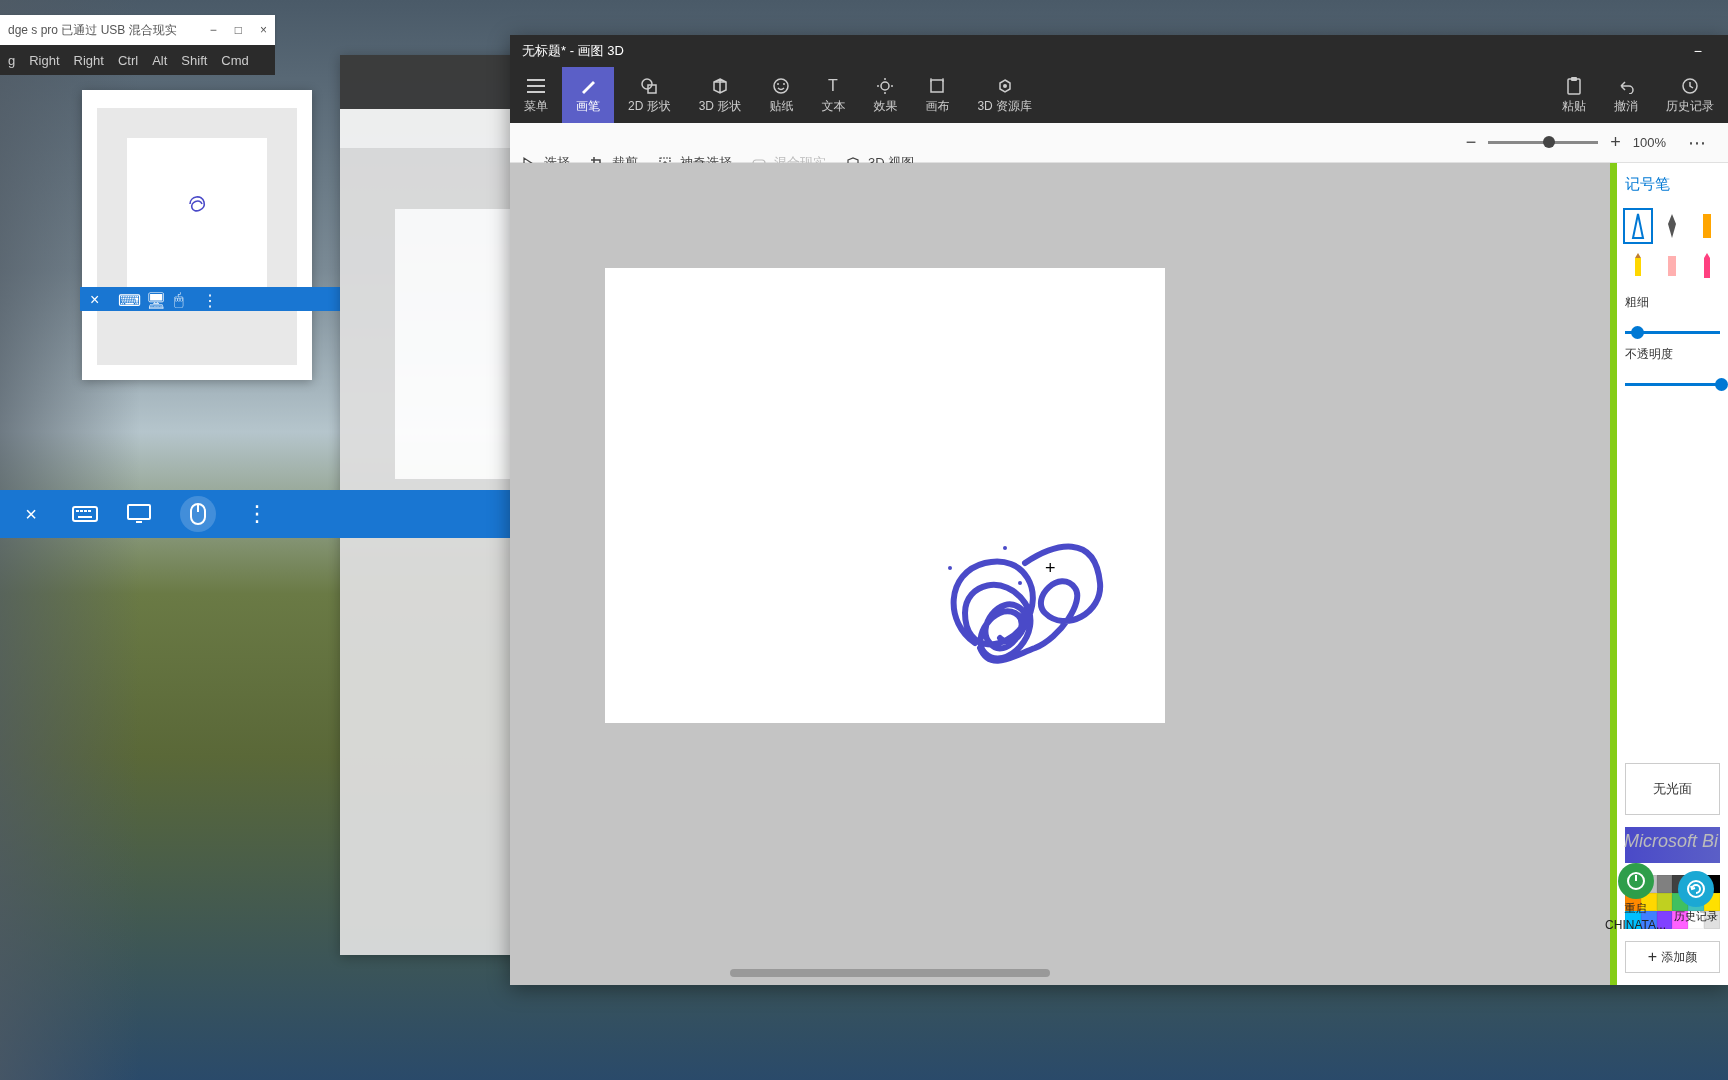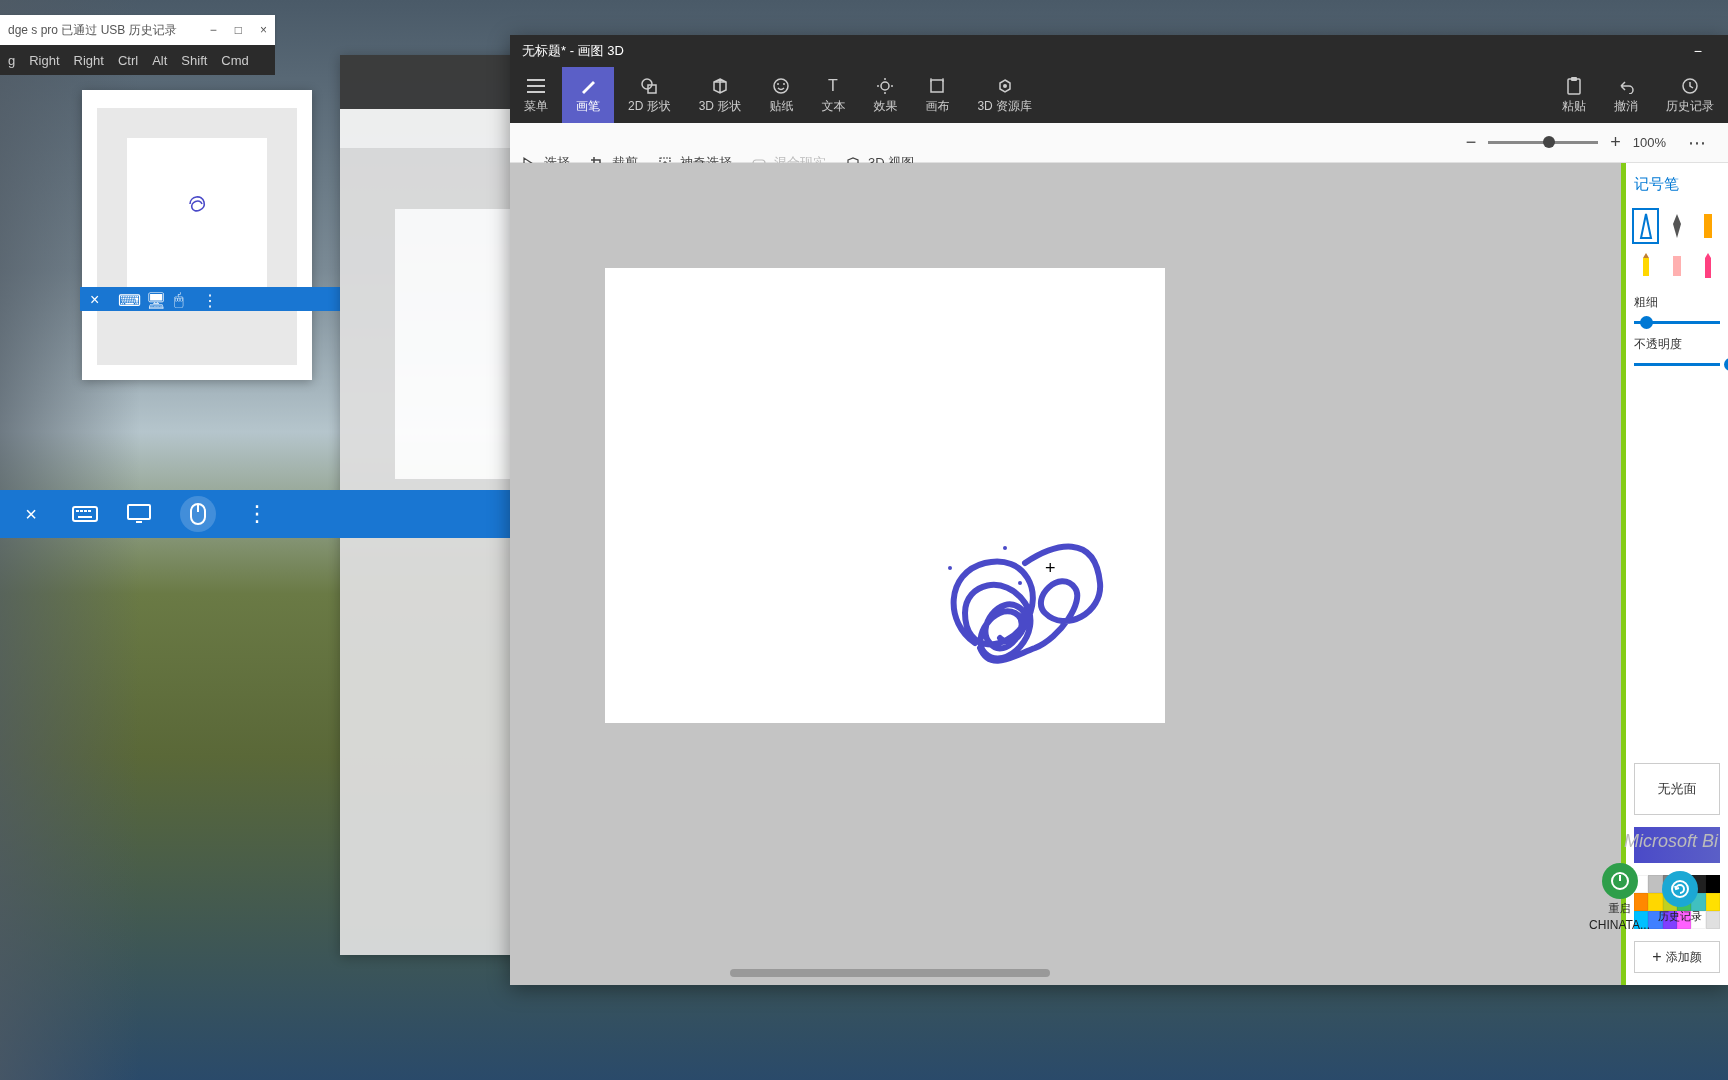--- a/index.html
+++ b/index.html
@@ -59,53 +59,53 @@
 .p3d-subbar .more { font-size: 18px; padding: 0 10px; cursor: pointer; }
 
 .p3d-body { flex: 1; display: flex; overflow: hidden; }
 .p3d-canvas-area { flex: 1; background: #c4c4c4; position: relative; }
 .p3d-canvas { position: absolute; left: 95px; top: 105px; width: 560px; height: 455px; background: #fff; }
 .p3d-scribble { position: absolute; left: 300px; top: 225px; width: 230px; height: 230px; }
 .p3d-cursor { position: absolute; left: 440px; top: 290px; width: 16px; height: 16px; }
 .p3d-cursor::before { content: "+"; position: absolute; font-size: 18px; color: #000; }
 .p3d-scrollbar-h { position: absolute; bottom: 8px; left: 220px; width: 320px; height: 8px; background: #999; border-radius: 4px; }
 
-.p3d-sidebar { width: 107px; background: #fff; border-left: 5px solid #84cc16; padding: 12px 8px; display: flex; flex-direction: column; gap: 12px; font-size: 12px; color: #333; overflow: hidden; }
+.p3d-sidebar { width: 118px; background: #fff; border-left: 7px solid #84cc16; padding: 12px 8px; display: flex; flex-direction: column; gap: 12px; font-size: 12px; color: #333; overflow: hidden; }
 .p3d-sidebar .title { color: #0078d4; font-size: 15px; padding-bottom: 4px; }
 .pen-grid { display: grid; grid-template-columns: repeat(3, 1fr); gap: 8px; }
 .pen-item { height: 32px; display: flex; align-items: center; justify-content: center; cursor: pointer; }
 .pen-item.selected { outline: 2px solid #0078d4; }
-.slider-row { display: flex; flex-direction: column; gap: 6px; }
+.slider-row { display: flex; flex-direction: column; gap: 16px; }
 .slider-track { height: 3px; background: #0078d4; position: relative; margin-top: 4px; }
 .slider-thumb { position: absolute; left: 6px; top: -5px; width: 13px; height: 13px; background: #0078d4; border-radius: 50%; }
 .finish-btn { border: 1px solid #ccc; text-align: center; padding: 16px; cursor: pointer; font-size: 13px; }
 .grad-swatch { height: 36px; background: linear-gradient(to right, #4a4ac8, #5b5fc7); }
 .color-grid { display: grid; grid-template-columns: repeat(6, 1fr); }
 .color-cell { height: 18px; border: 1px solid rgba(0,0,0,0.05); cursor: pointer; }
 .add-color { border: 1px solid #ccc; text-align: center; padding: 6px; cursor: pointer; font-size: 12px; display: flex; align-items: center; justify-content: center; gap: 4px; }
 
 
-.taskbar-right { position: absolute; right: 16px; bottom: 138px; height: 90px; display: flex; align-items: center; gap: 8px; padding: 0 10px; }
+.taskbar-right { position: absolute; right: 0; bottom: 138px; height: 90px; display: flex; align-items: center; gap: 8px; padding: 0 10px; }
 .tray-item { display: flex; flex-direction: column; align-items: center; gap: 2px; font-size: 11px; color: #222; cursor: pointer; }
 .tray-item .tico { width: 36px; height: 36px; border-radius: 50%; display: flex; align-items: center; justify-content: center; color: #fff; font-size: 20px; }
 .bing-text { position: absolute; right: 10px; bottom: 228px; font-size: 18px; color: #bbb; font-style: italic; }
 
 
 .video-overlay { position: absolute; left: 0; right: 0; bottom: 0; height: 138px; background: rgba(0,0,0,0.0); }
 
 svg { display: block; }
 </style>
 </head>
 <body>
 
 <div class="desktop-bg"></div>
 
 <div class="remote-stack">
   <div class="remote-titlebar">
-    <span>dge s pro 已通过 USB 历史记录</span>
+    <span>dge s pro 已通过 USB 混合现实</span>
     <div class="win-btns">
       <span>−</span>
       <span>□</span>
       <span>×</span>
     </div>
   </div>
   <div class="remote-shortcuts">
     <span>g</span>
     <span>Right</span>
     <span>Right</span>

